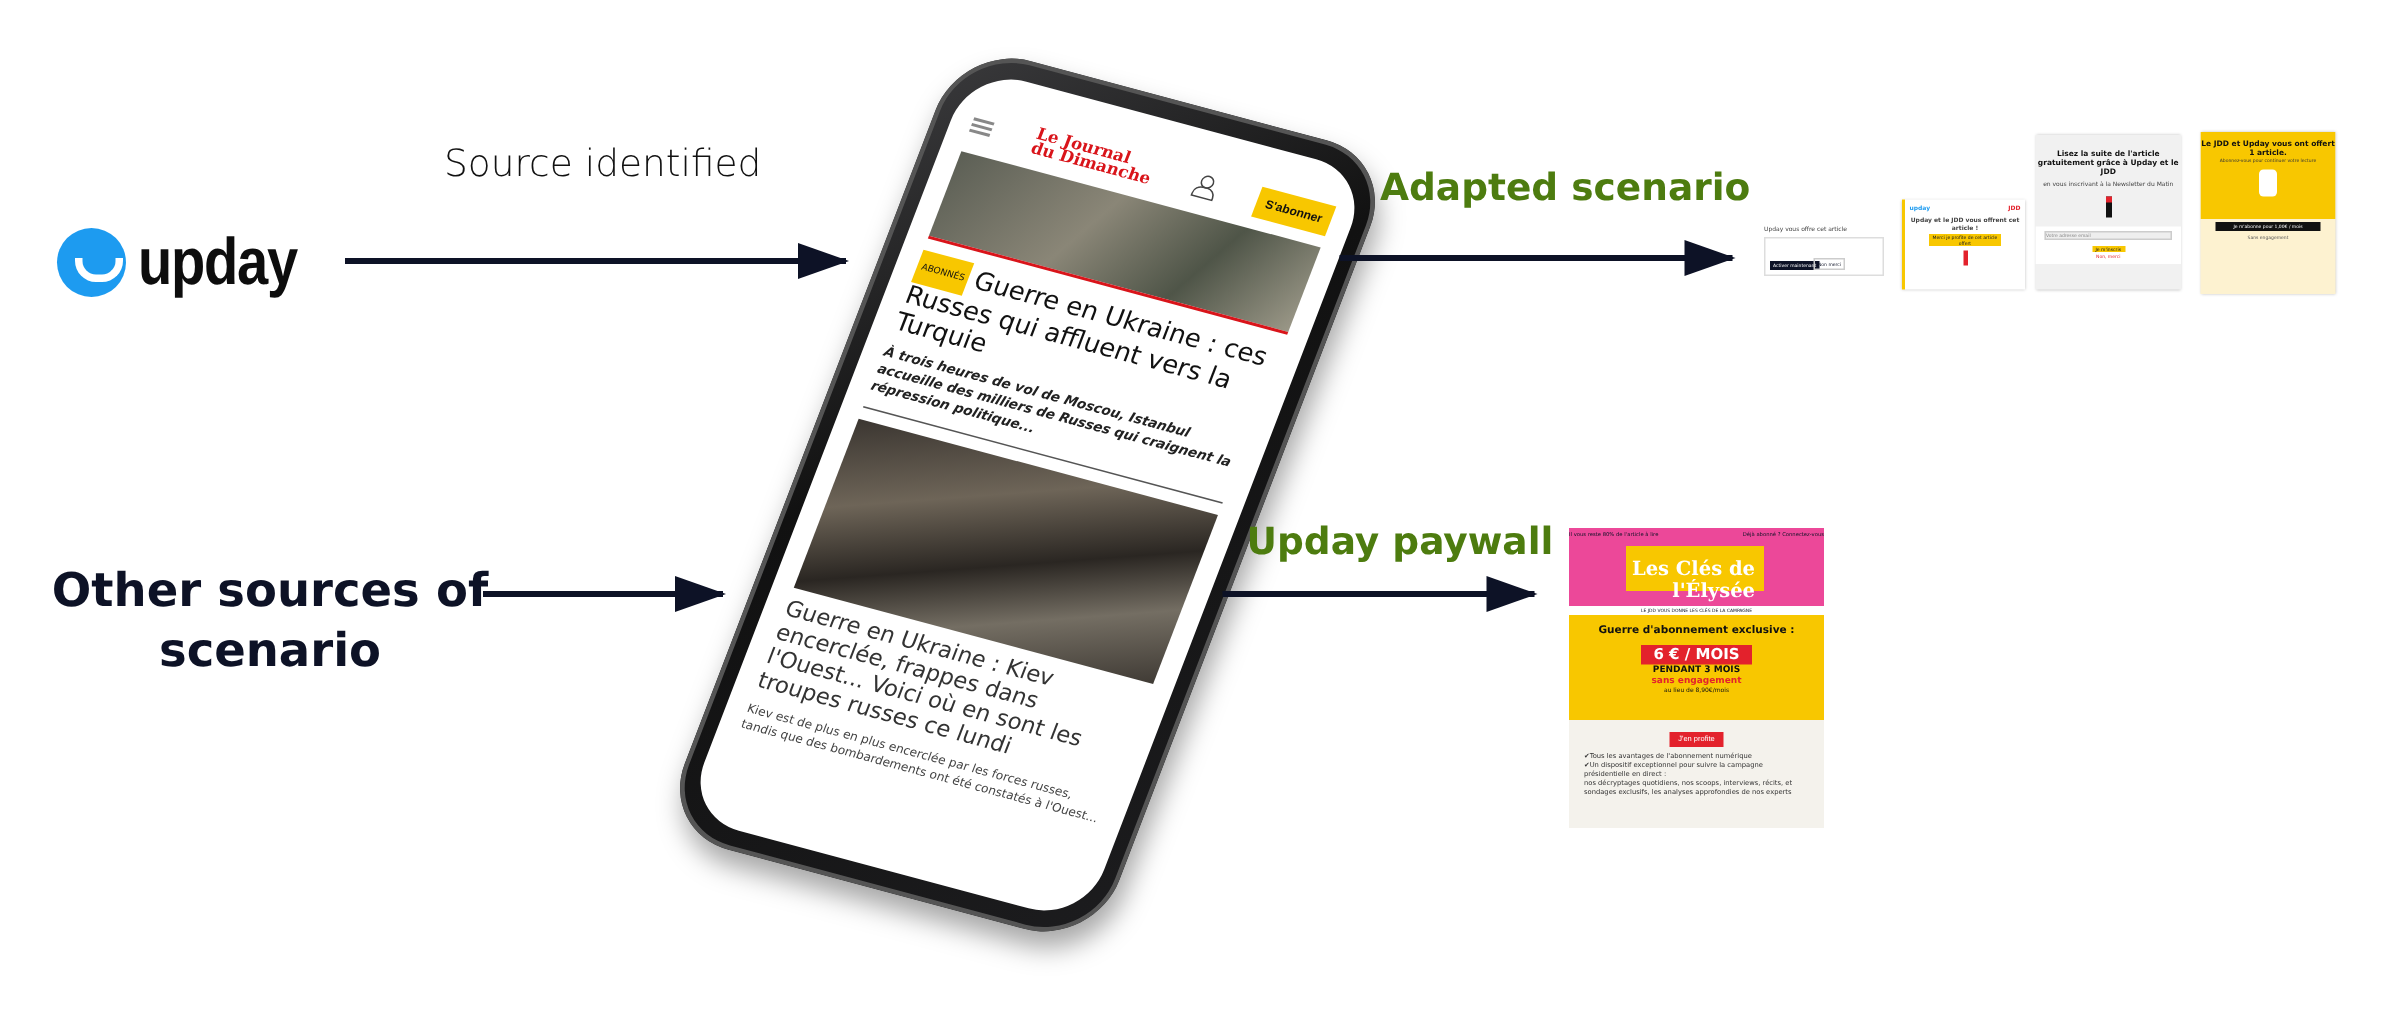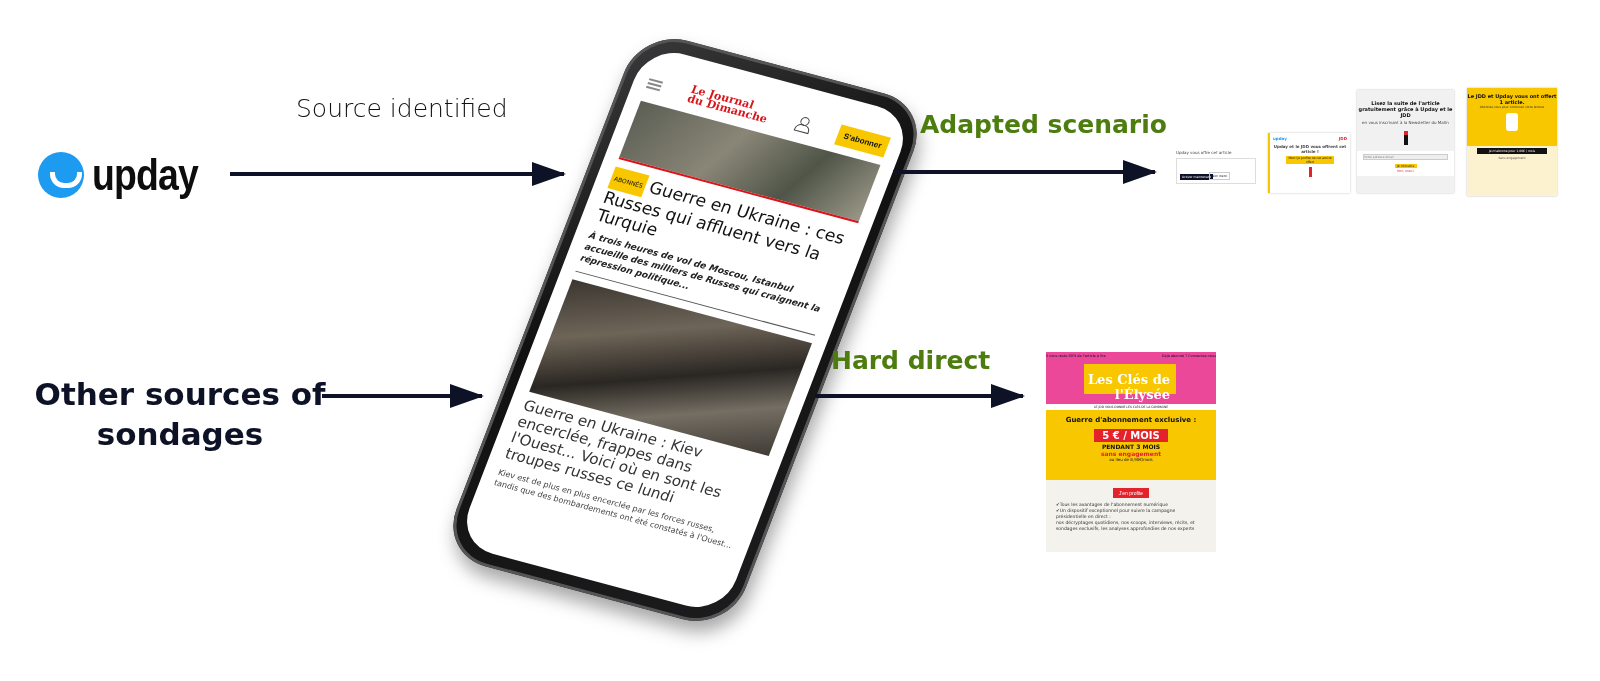--- a/index.html
+++ b/index.html
@@ -90,21 +90,21 @@
 <div class="upday-logo">
   <div class="upday-circle"></div>
   <span class="upday-word">upday</span>
 </div>
 
 <div class="abs label-light" style="left:296px; top:94px;">Source identified</div>
 <div class="arrow" style="left:230px; top:172px; width:334px;"></div>
 
 <div class="other-sources">
   <div>Other sources of</div>
-  <div>sondages</div>
+  <div>scenario</div>
 </div>
 <div class="arrow" style="left:322px; top:394px; width:160px;"></div>
 
 <div class="phone-wrap">
   <div class="phone">
     <div class="screen">
       <div class="jdd-header">
         <div class="hamburger"></div>
         <div class="jdd-logo">
           <div>Le Journal</div>
@@ -161,35 +161,35 @@
 <div class="thumb t4">
   <div style="background:#f8c700; height:58px; padding-top:5px; text-align:center;">
     <div style="font-size:5px; font-weight:bold; line-height:6px; color:#111;">Le JDD et Upday vous ont offert 1 article.</div>
     <div style="font-size:3px; color:#333;">Abonnez-vous pour continuer votre lecture</div>
     <div style="margin:4px auto; width:12px; height:18px; background:#fff; border-radius:3px;"></div>
   </div>
   <div style="background:#111; color:#fff; font-size:3px; text-align:center; margin:2px 10px; padding:1px;">Je m'abonne pour 1,00€ / mois</div>
   <div style="font-size:3px; text-align:center; color:#555;">Sans engagement</div>
 </div>
 
-<div class="abs label-bold" style="left:831px; top:346px;">Hard direct</div>
+<div class="abs label-bold" style="left:831px; top:346px;">Upday paywall</div>
 <div class="arrow" style="left:815px; top:394px; width:208px;"></div>
 
 <div class="paywall">
   <div class="pw-top">
     <div style="display:flex; justify-content:space-between; font-size:3.5px; padding:2px 0;">
       <span>Il vous reste 80% de l'article à lire</span>
       <span>Déjà abonné ? Connectez-vous</span>
     </div>
     <div class="pw-logo">Les Clés de l'Élysée</div>
   </div>
   <div style="background:#fff; font-size:3px; text-align:center; padding:1px 0;">LE JDD VOUS DONNE LES CLÉS DE LA CAMPAGNE</div>
   <div class="pw-offer">
     <div class="pw-offer-title">Guerre d'abonnement exclusive :</div>
-    <div class="pw-price">5 € / MOIS</div>
+    <div class="pw-price">6 € / MOIS</div>
     <div class="pw-sub">PENDANT 3 MOIS</div>
     <div class="pw-red">sans engagement</div>
     <div class="pw-sub" style="font-size:4px; font-weight:normal;">au lieu de 8,90€/mois</div>
   </div>
   <button class="pw-cta">J'en profite</button>
   <div class="pw-list">
     <div>✔Tous les avantages de l'abonnement numérique</div>
     <div>✔Un dispositif exceptionnel pour suivre la campagne présidentielle en direct :</div>
     <div>nos décryptages quotidiens, nos scoops, interviews, récits, et sondages exclusifs, les analyses approfondies de nos experts</div>
   </div>

